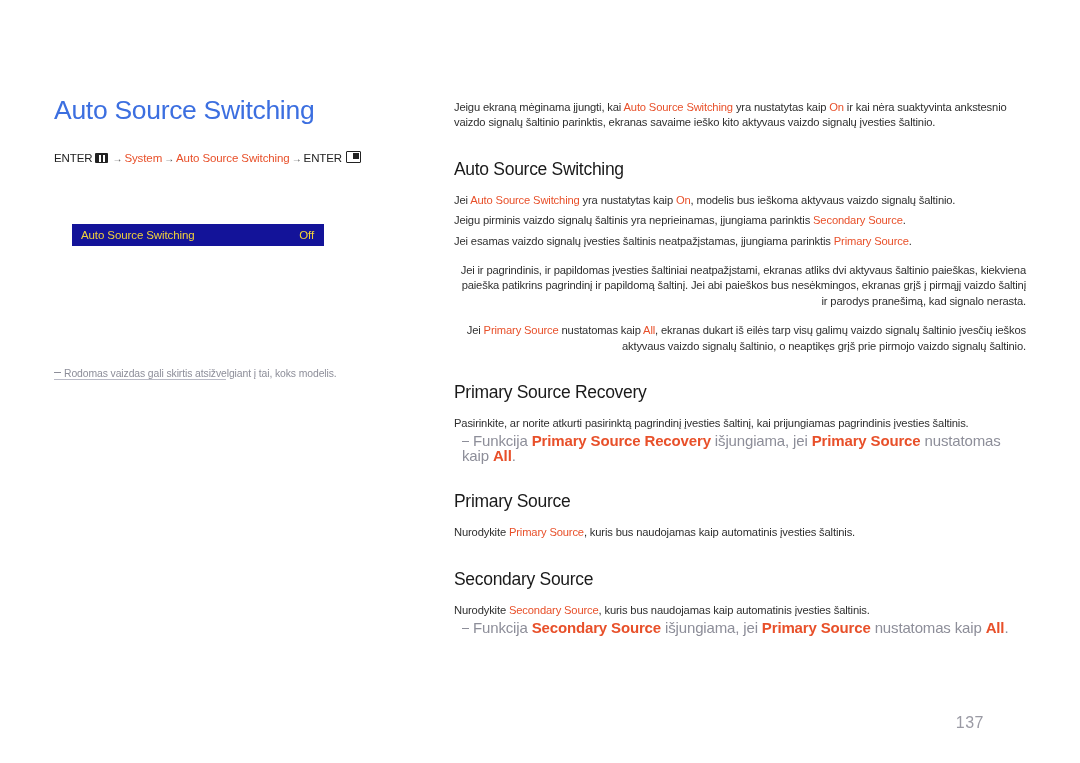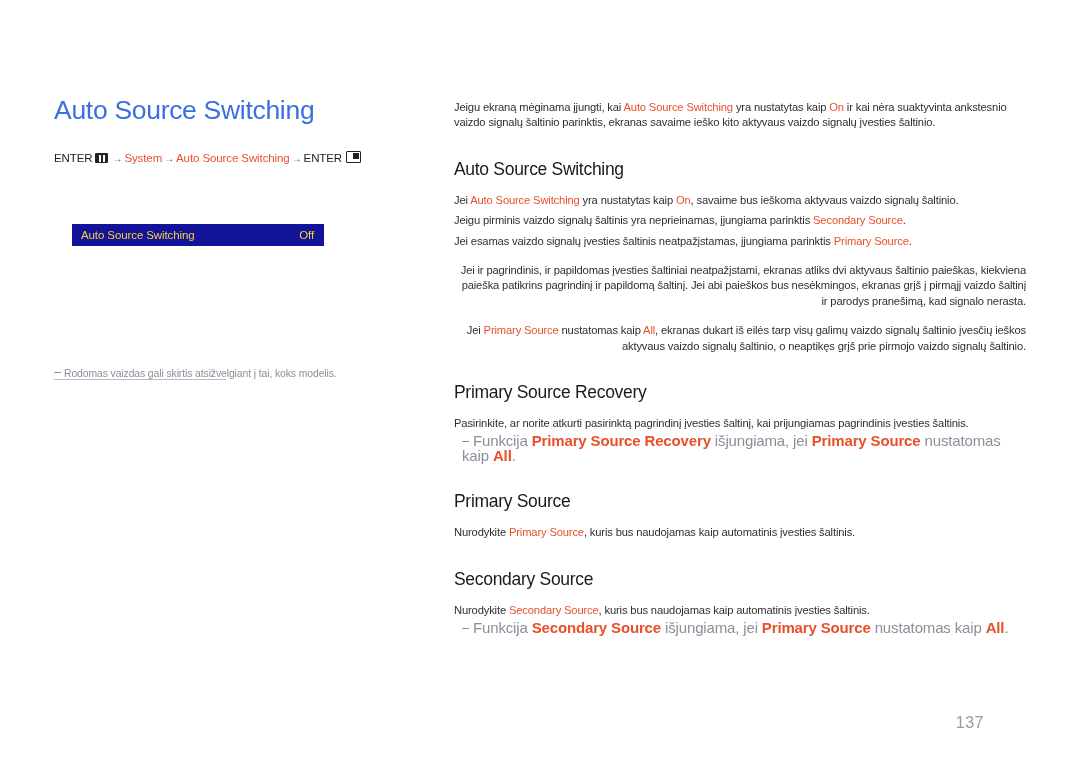--- a/index.html
+++ b/index.html
@@ -235,21 +235,21 @@
     <span class="dash"></span><span>Rodomas vaizdas gali skirtis atsižvelgiant į tai, koks modelis.</span>
   </div>
 
   <div class="right-col">
 
     <p class="intro-para"><span>Jeigu ekraną mėginama įjungti, kai </span><span class="hl">Auto Source Switching</span><span> yra nustatytas kaip </span><span class="hl">On</span><span> ir kai nėra suaktyvinta ankstesnio vaizdo signalų šaltinio parinktis, ekranas savaime ieško kito aktyvaus vaizdo signalų įvesties šaltinio.</span></p>
 
     <div class="section sec-1">
       <h2 class="section-heading">Auto Source Switching</h2>
 
-      <p class="body-para p-gap-first"><span>Jei </span><span class="hl">Auto Source Switching</span><span> yra nustatytas kaip </span><span class="hl">On</span><span>, savaime bus ieškoma aktyvaus vaizdo signalų šaltinio.</span></p>
+      <p class="body-para p-gap-first"><span>Jei </span><span class="hl">Auto Source Switching</span><span> yra nustatytas kaip </span><span class="hl">On</span><span>, modelis bus ieškoma aktyvaus vaizdo signalų šaltinio.</span></p>
 
       <p class="body-para p-gap"><span>Jeigu pirminis vaizdo signalų šaltinis yra neprieinamas, įjungiama parinktis </span><span class="hl">Secondary Source</span><span>.</span></p>
 
       <p class="body-para p-gap"><span>Jei esamas vaizdo signalų įvesties šaltinis neatpažįstamas, įjungiama parinktis </span><span class="hl">Primary Source</span><span>.</span></p>
 
       <p class="body-para p-gap-block">Jei ir pagrindinis, ir papildomas įvesties šaltiniai neatpažįstami, ekranas atliks dvi aktyvaus šaltinio paieškas, kiekviena paieška patikrins pagrindinį ir papildomą šaltinį. Jei abi paieškos bus nesėkmingos, ekranas grįš į pirmąjį vaizdo šaltinį ir parodys pranešimą, kad signalo nerasta.</p>
 
       <p class="body-para p-gap-block"><span>Jei </span><span class="hl">Primary Source</span><span> nustatomas kaip </span><span class="hl">All</span><span>, ekranas dukart iš eilės tarp visų galimų vaizdo signalų šaltinio įvesčių ieškos aktyvaus vaizdo signalų šaltinio, o neaptikęs grįš prie pirmojo vaizdo signalų šaltinio.</span></p>
     </div>
 

